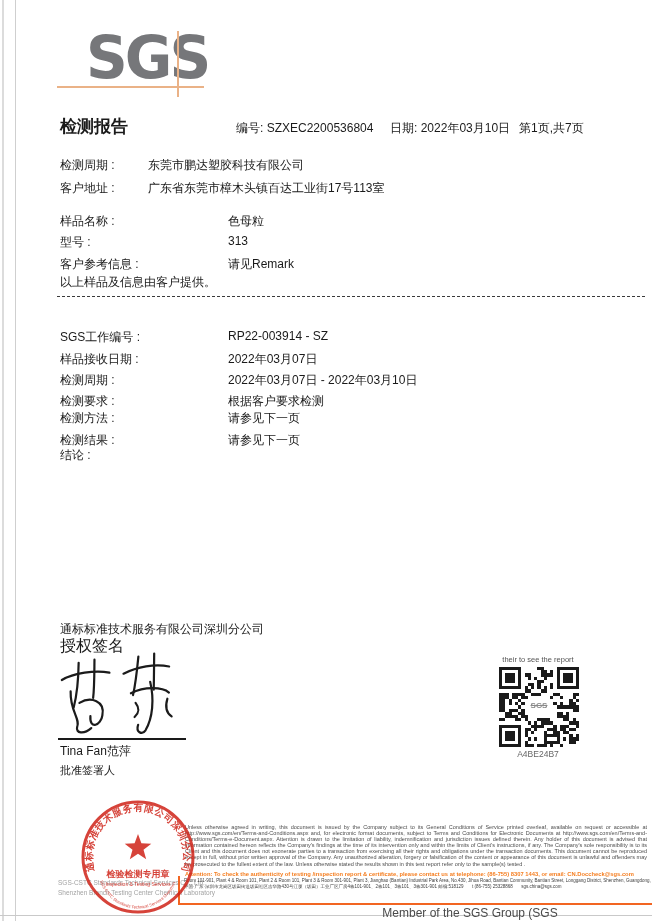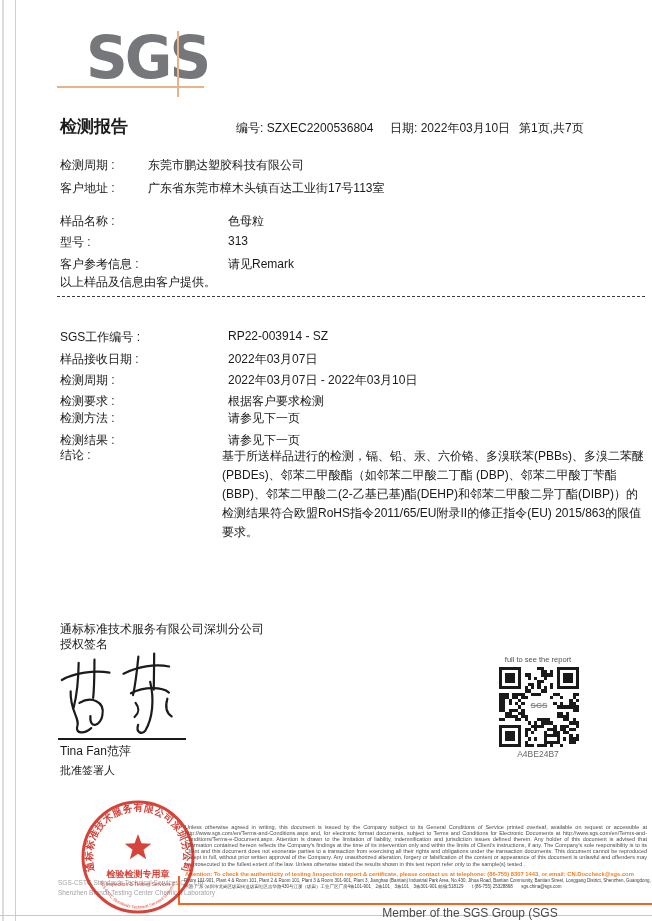--- a/index.html
+++ b/index.html
@@ -21,21 +21,21 @@
   .row{position:absolute;left:0;width:652px;font-size:12px;white-space:nowrap;}
   .lbl{position:absolute;left:60px;}
   .v133{position:absolute;left:148px;}
   .v222{position:absolute;left:228px;}
   .note{position:absolute;left:60px;font-size:12px;}
   .dashline{position:absolute;left:57px;top:296px;width:590px;height:1px;
             background:repeating-linear-gradient(90deg,#3a3a3a 0 3px,transparent 3px 5px);}
   .conclusion{position:absolute;left:222px;top:447px;width:424px;font-size:12px;line-height:19px;white-space:normal;}
   
   .sig-company{position:absolute;left:60px;top:621px;font-size:12px;}
-  .sig-auth{position:absolute;left:60px;top:636px;font-size:12px;}
+  .sig-auth{position:absolute;left:60px;top:636px;font-size:16px;}
   .sig-svg{position:absolute;left:55px;top:652px;}
   .sig-line{position:absolute;left:58px;top:738px;width:128px;height:2px;background:#1a1a1a;}
   .sig-name{position:absolute;left:60px;top:743px;font-size:12px;}
   .sig-title{position:absolute;left:60px;top:763px;font-size:11px;}
   
   .qr-caption{position:absolute;left:492px;top:655px;width:92px;text-align:center;font-size:7.5px;color:#555;}
   .qr-svg{position:absolute;left:499px;top:667px;}
   .qr-center{position:absolute;left:525px;top:699px;width:28px;height:13px;background:#fff;
              text-align:center;font-size:8px;font-weight:bold;color:#8a8a8a;line-height:13px;
              text-decoration:line-through;}
@@ -118,21 +118,20 @@
     <span class="lbl">检测方法 :</span>
     <span class="v222">请参见下一页</span>
   </div>
   <div class="row" style="top:432px;">
     <span class="lbl">检测结果 :</span>
     <span class="v222">请参见下一页</span>
   </div>
   <div class="row" style="top:447px;">
     <span class="lbl">结论 :</span>
   </div>
-  <div class="conclusion">基于所送样品进行的检测，镉、铅、汞、六价铬、多溴联苯(PBBs)、多溴二苯醚(PBDEs)、邻苯二甲酸酯（如邻苯二甲酸二丁酯 (DBP)、邻苯二甲酸丁苄酯(BBP)、邻苯二甲酸二(2-乙基已基)酯(DEHP)和邻苯二甲酸二异丁酯(DIBP)）的检测结果符合欧盟RoHS指令2011/65/EU附录II的修正指令(EU) 2015/863的限值要求。</div>
 
   <div class="sig-company">通标标准技术服务有限公司深圳分公司</div>
   <div class="sig-auth">授权签名</div>
   <svg class="sig-svg" width="130" height="86" viewBox="0 0 130 86">
     <g fill="none" stroke="#1b1b1b" stroke-width="2.2" stroke-linecap="round" transform="rotate(-4 65 43)">
       <path d="M8 24 C 20 18, 42 16, 56 20"></path>
       <path d="M26 8 C 25 20, 22 40, 18 52"></path>
       <path d="M42 6 C 41 18, 40 34, 38 44"></path>
       <path d="M16 36 C 14 56, 24 64, 20 72 C 18 78, 26 80, 34 74"></path>
       <path d="M24 48 C 36 42, 50 48, 46 62 C 44 72, 32 76, 34 62"></path>
@@ -142,21 +141,21 @@
       <path d="M76 42 C 90 36, 108 38, 114 44"></path>
       <path d="M96 32 C 99 50, 96 68, 88 80 C 84 85, 78 81, 81 74"></path>
       <path d="M80 52 C 84 58, 83 62, 78 66"></path>
       <path d="M112 50 C 109 58, 110 64, 115 68"></path>
     </g>
   </svg>
   <div class="sig-line"></div>
   <div class="sig-name">Tina Fan范萍</div>
   <div class="sig-title">批准签署人</div>
 
-  <div class="qr-caption">full to see the report</div>
+  <div class="qr-caption">their to see the report</div>
   <svg id="qr" class="qr-svg" width="80" height="80" viewBox="0 0 25 25" fill="#1a1a1a" shape-rendering="crispEdges">
       <rect x="0" y="0" width="7" height="7"></rect>
       <rect fill="#fff" x="1" y="1" width="5" height="5"></rect>
       <rect x="2" y="2" width="3" height="3"></rect>
       <rect x="18" y="0" width="7" height="7"></rect>
       <rect fill="#fff" x="19" y="1" width="5" height="5"></rect>
       <rect x="20" y="2" width="3" height="3"></rect>
       <rect x="0" y="18" width="7" height="7"></rect>
       <rect fill="#fff" x="1" y="19" width="5" height="5"></rect>
       <rect x="2" y="20" width="3" height="3"></rect>

